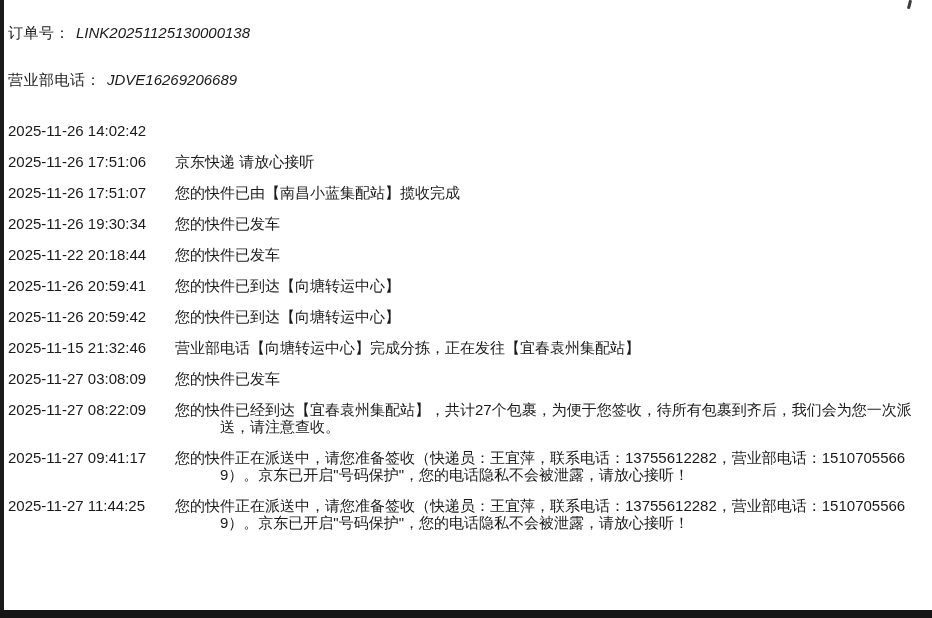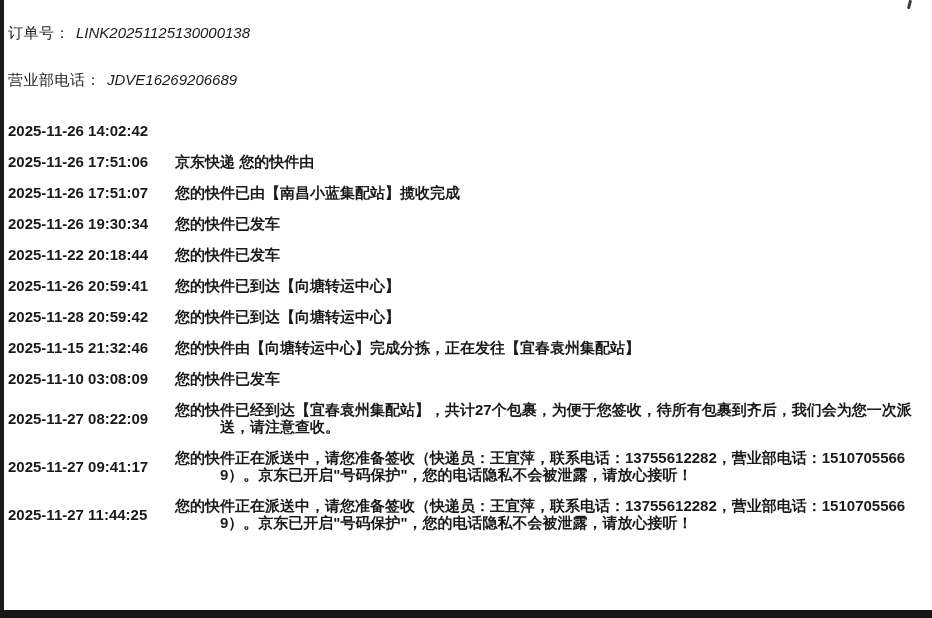--- a/index.html
+++ b/index.html
@@ -60,23 +60,22 @@
   }
   .header-line .value {
     margin-left: 6px;
     font-style: italic;
   }
   .events {
     margin-top: 34px;
   }
   .event-row {
     display: flex;
-    align-items: center;
+    align-items: flex-start;
     margin-bottom: 14px;
-    font-weight: bold;
   }
   .event-time {
     flex: 0 0 167px;
     white-space: nowrap;
   }
   .event-msg {
     flex: 1 1 auto;
     max-width: 753px;
     padding-left: 45px;
     text-indent: -45px;
@@ -99,21 +98,21 @@
     <span class="label">营业部电话：</span><span class="value">JDVE16269206689</span>
   </div>
 
   <div class="events">
   <div class="event-row">
     <span class="event-time">2025-11-26 14:02:42</span>
   </div>
 
   <div class="event-row">
     <span class="event-time">2025-11-26 17:51:06</span>
-    <span class="event-msg">京东快递 您的快件由</span>
+    <span class="event-msg">京东快递 请放心接听</span>
   </div>
 
   <div class="event-row">
     <span class="event-time">2025-11-26 17:51:07</span>
     <span class="event-msg">您的快件已由【南昌小蓝集配站】揽收完成</span>
   </div>
 
   <div class="event-row">
     <span class="event-time">2025-11-26 19:30:34</span>
     <span class="event-msg">您的快件已发车</span>
@@ -123,31 +122,31 @@
     <span class="event-time">2025-11-22 20:18:44</span>
     <span class="event-msg">您的快件已发车</span>
   </div>
 
   <div class="event-row">
     <span class="event-time">2025-11-26 20:59:41</span>
     <span class="event-msg">您的快件已到达【向塘转运中心】</span>
   </div>
 
   <div class="event-row">
-    <span class="event-time">2025-11-28 20:59:42</span>
+    <span class="event-time">2025-11-26 20:59:42</span>
     <span class="event-msg">您的快件已到达【向塘转运中心】</span>
   </div>
 
   <div class="event-row">
     <span class="event-time">2025-11-15 21:32:46</span>
-    <span class="event-msg">您的快件由【向塘转运中心】完成分拣，正在发往【宜春袁州集配站】</span>
+    <span class="event-msg">营业部电话【向塘转运中心】完成分拣，正在发往【宜春袁州集配站】</span>
   </div>
 
   <div class="event-row">
-    <span class="event-time">2025-11-10 03:08:09</span>
+    <span class="event-time">2025-11-27 03:08:09</span>
     <span class="event-msg">您的快件已发车</span>
   </div>
 
   <div class="event-row">
     <span class="event-time">2025-11-27 08:22:09</span>
     <span class="event-msg">您的快件已经到达【宜春袁州集配站】，共计27个包裹，为便于您签收，待所有包裹到齐后，我们会为您一次派送，请注意查收。</span>
   </div>
 
   <div class="event-row">
     <span class="event-time">2025-11-27 09:41:17</span>

